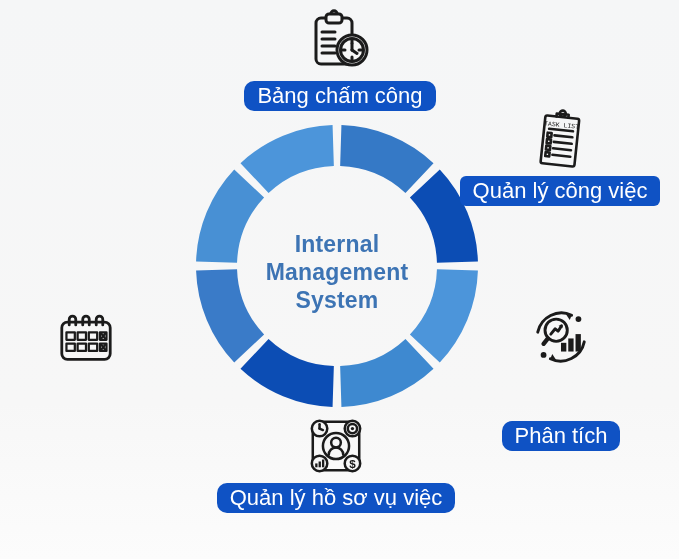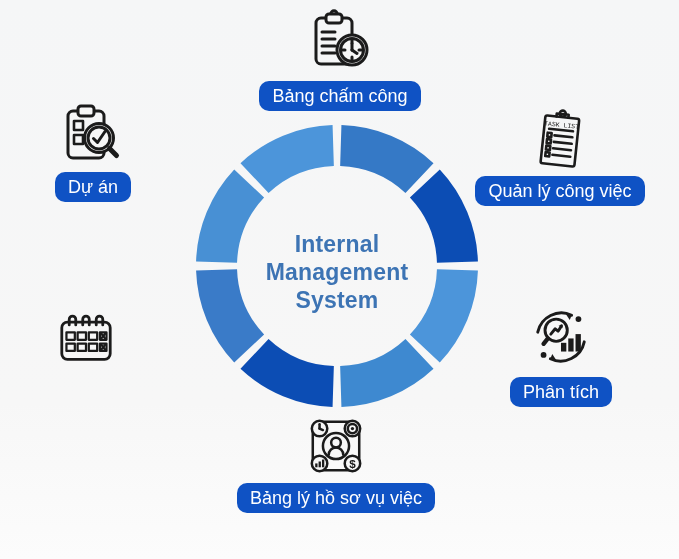--- a/index.html
+++ b/index.html
@@ -20,21 +20,21 @@
     font-size:23px;font-weight:bold;line-height:28px;
     color:#3d74b4;
     letter-spacing:0.2px;
   }
   .node{position:absolute;display:flex;flex-direction:column;align-items:center;}
   .node .icon{display:block;}
   .pill{
     color:#ffffff;
     background:#0f52c4;
     border-radius:10px;
-    font-size:18px;
+    font-size:22px;
     line-height:24px;
     padding:3px 13px;
     white-space:nowrap;
   }
   .n-top{left:240px;top:8px;width:200px;}
   .n-top .icon{margin-bottom:7px;}
   .n-topright{left:460px;top:108px;width:200px;}
   .n-topright .icon{margin-bottom:4px;}
   .n-right{left:481px;top:306px;width:160px;}
   .n-right .icon{margin-bottom:9px;}
@@ -101,40 +101,40 @@
         <rect x="19" y="26" width="4" height="4"></rect>
           <line x1="26" y1="28" x2="44" y2="28"></line>
         <rect x="19" y="32.5" width="4" height="4"></rect>
           <line x1="26" y1="34.5" x2="44" y2="34.5"></line>
         <rect x="19" y="39" width="4" height="4"></rect>
           <line x1="26" y1="41" x2="44" y2="41"></line>
         <rect x="19" y="45.5" width="4" height="4"></rect>
           <line x1="26" y1="47.5" x2="44" y2="47.5"></line>
       </g>
     </svg>
-    <div class="pill" style="background: rgb(15, 82, 196); color: rgb(255, 255, 255);">Quản lý công việc</div>
+    <div class="pill" style="background: rgb(15, 82, 196); color: rgb(255, 255, 255); border-radius: 6px;">Quản lý công việc</div>
   </div>
 
   <div class="node n-right">
     <svg class="icon ic" width="62" height="62" viewBox="0 0 64 64">
       <path d="M8 27 A25 25 0 0 1 43 9.5"></path>
       <path class="fillb" d="M43 9.5 L36.5 7.5 L41 14.5 Z"></path>
       <circle cx="50" cy="13.5" r="3" class="fillb"></circle>
       <path d="M56 37 A25 25 0 0 1 21 54.5"></path>
       <path class="fillb" d="M21 54.5 L27.5 56.5 L23 49.5 Z"></path>
       <circle cx="14" cy="50.5" r="3" class="fillb"></circle>
       <circle cx="27" cy="25" r="11.5"></circle>
       <path d="M21.5 29 L26 23.5 L29 26 L32.5 20.5"></path>
       <path class="fillb" d="M33.5 19 L29.5 20.5 L33.5 23 Z"></path>
       <line x1="18.5" y1="33.5" x2="14" y2="39" stroke-width="4.5"></line>
       <rect x="32" y="38" width="5.5" height="9" class="fillb"></rect>
       <rect x="39.5" y="33.5" width="5.5" height="13.5" class="fillb"></rect>
       <rect x="47" y="29" width="5.5" height="18" class="fillb"></rect>
     </svg>
-    <div class="pill" style="background: rgb(15, 82, 196); color: rgb(255, 255, 255);">Phân tích</div>
+    <div class="pill" style="background: rgb(15, 82, 196); color: rgb(255, 255, 255); margin-top: 44px;">Phân tích</div>
   </div>
 
   <div class="node n-bottom">
     <svg class="icon ic" width="66" height="60" viewBox="0 0 66 62">
       <g stroke-width="2.6">
         <rect x="9" y="6" width="48" height="50" rx="12"></rect>
         <circle cx="33" cy="31" r="13.5" class="bg" stroke="#1b1b1b"></circle>
         <circle cx="33" cy="27.5" r="5"></circle>
         <path d="M25.5 40 a7.5 7.5 0 0 1 15 0"></path>
         <circle cx="16" cy="13" r="8" class="bg" stroke="#1b1b1b"></circle>
@@ -144,21 +144,21 @@
         <circle cx="50" cy="13" r="4.8"></circle>
         <circle cx="50" cy="13" r="1.7" class="fillb"></circle>
         <circle cx="16" cy="49" r="8" class="bg" stroke="#1b1b1b"></circle>
         <rect x="11.5" y="49" width="2.4" height="4" class="fillb"></rect>
         <rect x="15" y="47" width="2.4" height="6" class="fillb"></rect>
         <rect x="18.5" y="45" width="2.4" height="8" class="fillb"></rect>
         <circle cx="50" cy="49" r="8" class="bg" stroke="#1b1b1b"></circle>
         <text x="50" y="53.5" text-anchor="middle" font-size="12" font-weight="bold">$</text>
       </g>
     </svg>
-    <div class="pill" style="background: rgb(15, 82, 196); color: rgb(255, 255, 255);">Bảng lý hồ sơ vụ việc</div>
+    <div class="pill" style="background: rgb(15, 82, 196); color: rgb(255, 255, 255);">Quản lý hồ sơ vụ việc</div>
   </div>
 
   <div class="node n-leftbottom">
     <svg class="icon ic" width="60" height="54" viewBox="0 0 64 58">
       <rect x="6" y="13" width="52" height="40" rx="6"></rect>
       <path d="M14 16 v-6 a3.5 3.5 0 0 1 7 0 v6"></path>
       <path d="M28.5 16 v-6 a3.5 3.5 0 0 1 7 0 v6"></path>
       <path d="M43 16 v-6 a3.5 3.5 0 0 1 7 0 v6"></path>
       <g stroke-width="2.4">
         <rect x="11" y="24" width="9" height="8"></rect>
@@ -170,27 +170,14 @@
         <rect x="11" y="36" width="9" height="8"></rect>
         <rect x="23" y="36" width="9" height="8"></rect>
         <rect x="35" y="36" width="9" height="8"></rect>
         <rect x="47" y="36" width="7" height="8"></rect>
         <line x1="48.5" y1="37.5" x2="52.5" y2="42.5"></line>
           <line x1="52.5" y1="37.5" x2="48.5" y2="42.5"></line>
       </g>
     </svg>
   </div>
 
-  <div class="node n-lefttop">
-    <svg class="icon ic" width="66" height="66" viewBox="0 0 66 66">
-      <rect x="8" y="10" width="36" height="47" rx="5"></rect>
-      <rect x="18" y="5" width="16" height="10" rx="3" class="bg"></rect>
-      <rect x="14" y="20" width="9" height="9" stroke-width="2.6"></rect>
-      <rect x="14" y="34" width="9" height="9" stroke-width="2.6"></rect>
-      <circle cx="39" cy="37" r="14.5" class="bg" stroke="#1b1b1b"></circle>
-      <circle cx="39" cy="37" r="11"></circle>
-      <path d="M33.5 37.5 L37.5 41.5 L45 30.5"></path>
-      <line x1="49.5" y1="47.5" x2="56.5" y2="54.5" stroke-width="5"></line>
-    </svg>
-    <div class="pill" style="background: rgb(15, 82, 196); color: rgb(255, 255, 255);">Dự án</div>
-  </div>
 
 </div>
 
 </body></html>

